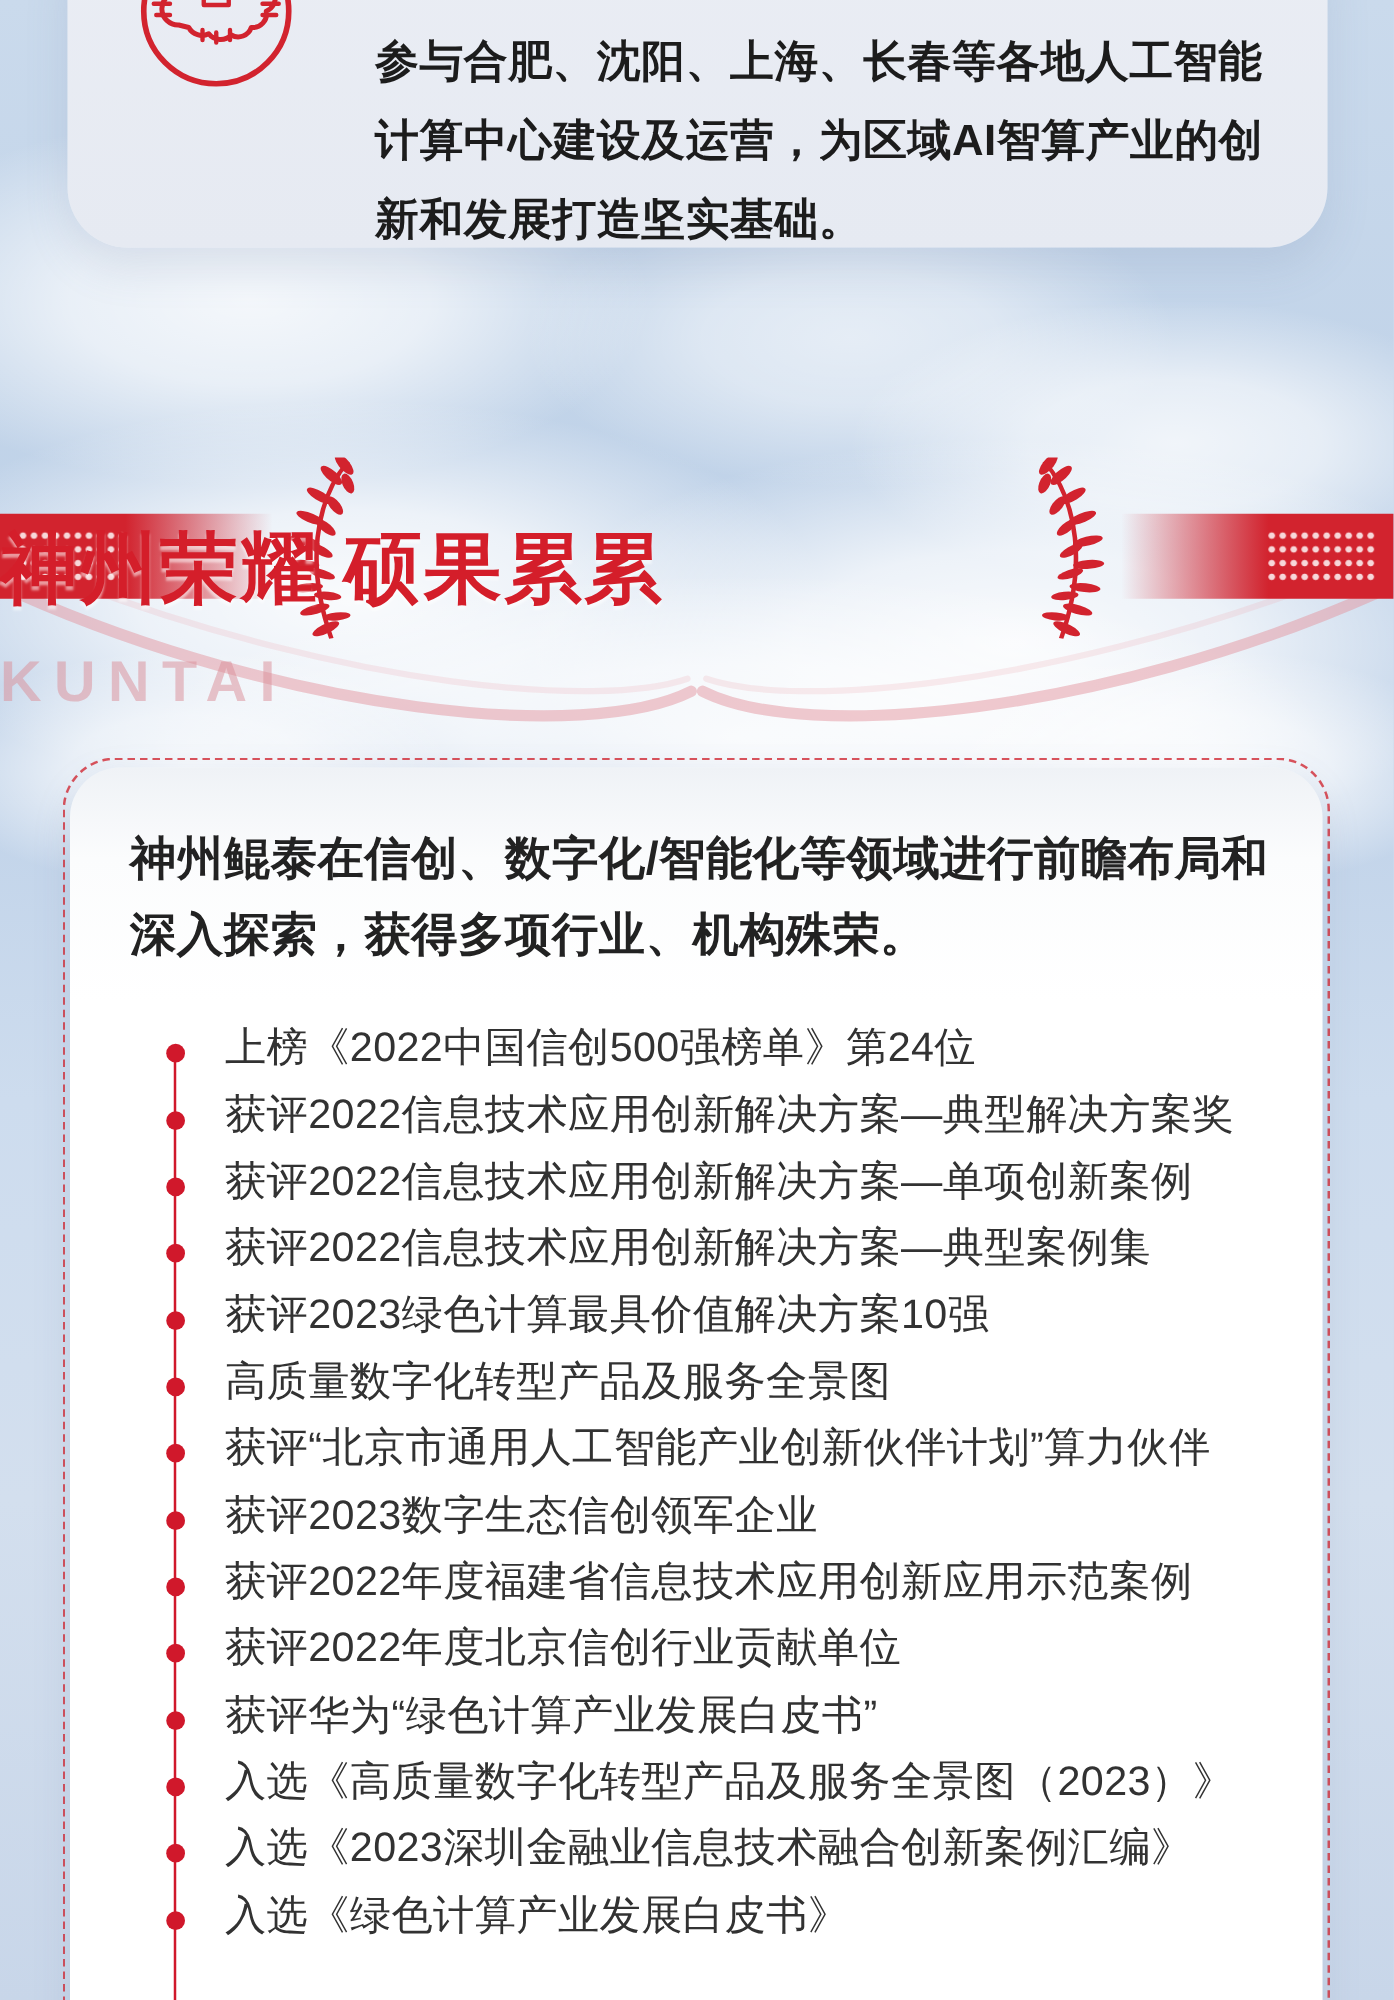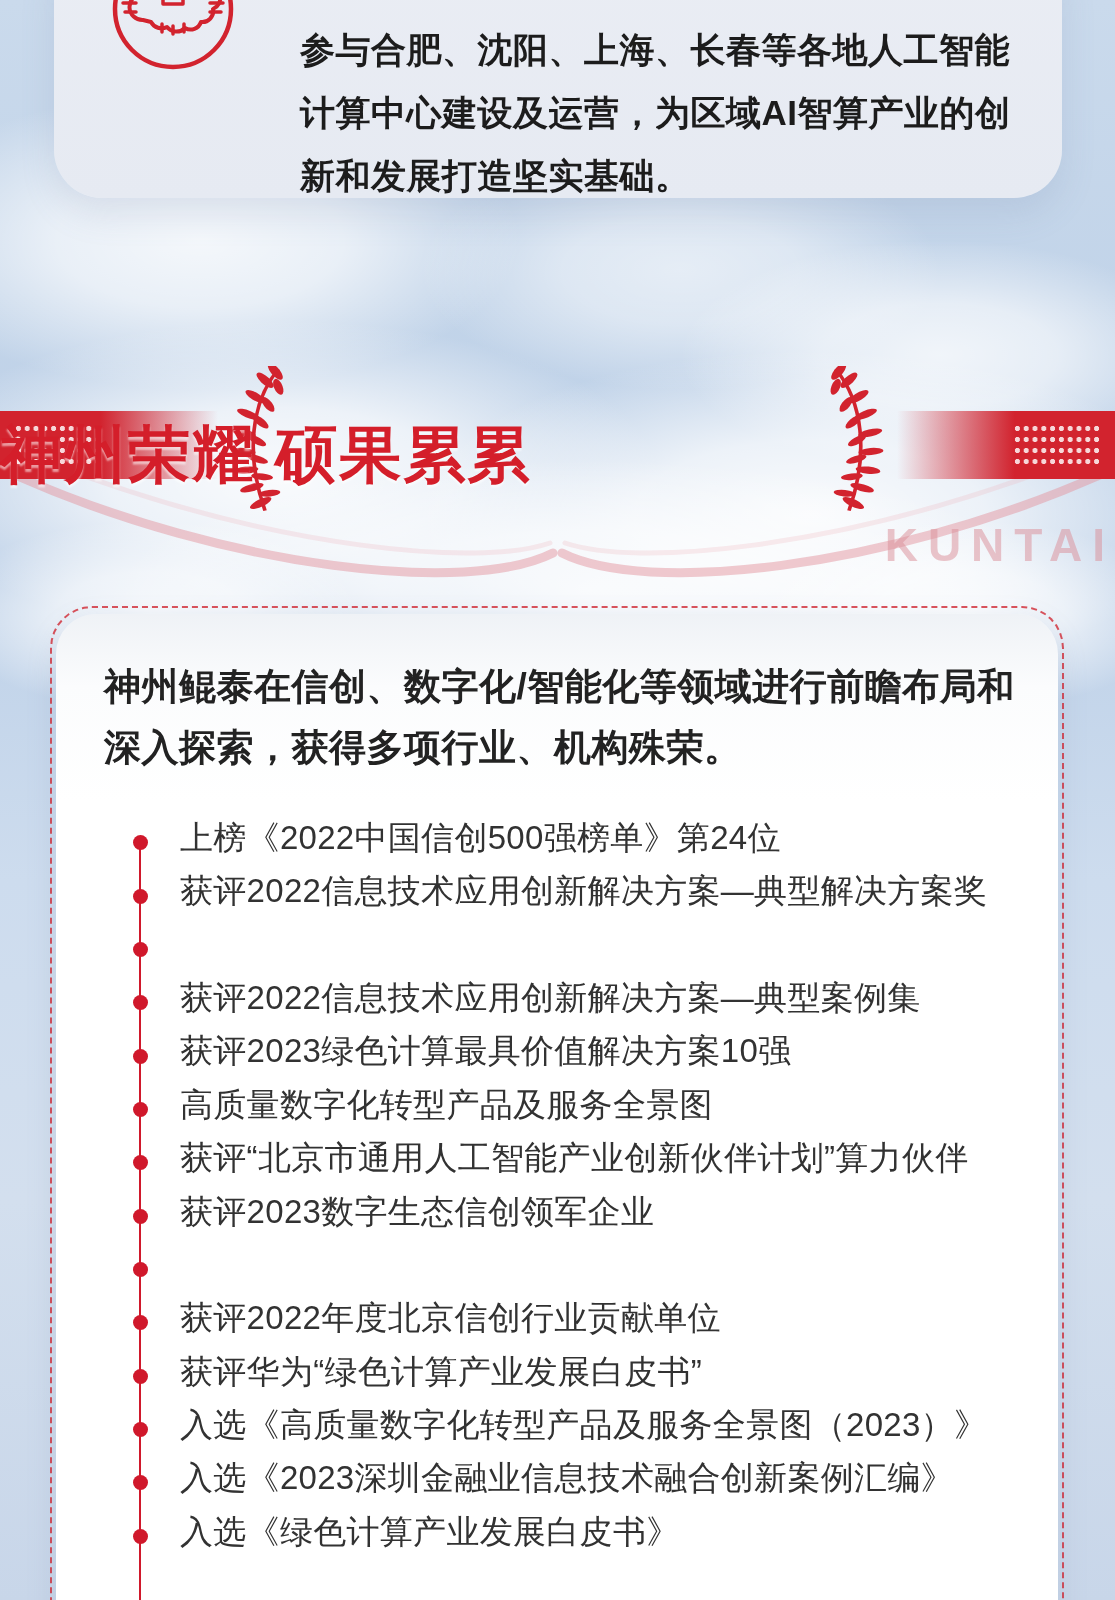--- a/index.html
+++ b/index.html
@@ -50,21 +50,21 @@
   .laurel-right{left:824px;transform:scaleX(-1);}
   .banner-title{
     position:absolute;z-index:3;left:0;top:413px;width:1115px;margin:0;
     font-size:62px;font-weight:900;color:#d41e2a;letter-spacing:2px;
     text-shadow:0 3px 2px rgba(255,255,255,.55);white-space:nowrap;
   }
 
   
   .ribbon{position:absolute;z-index:2;left:0;top:455px;width:1115px;height:170px;}
   .watermark{
-    position:absolute;z-index:2;left:0;top:518px;width:1115px;text-align:right;
+    position:absolute;z-index:2;left:0;top:518px;width:1115px;text-align:left;
     font-size:46px;font-weight:700;letter-spacing:10px;color:rgba(219,144,154,.52);
   }
 
   
   .dashed-frame{
     position:absolute;z-index:4;left:50px;top:606px;width:1010px;height:1040px;
     border:2px dashed rgba(210,35,46,.78);border-radius:42px;background:transparent;
   }
   .honors-card{
     position:absolute;z-index:4;left:56px;top:614px;width:1002px;height:1040px;
@@ -198,20 +198,21 @@
       <li>
       <span class="bullet-dot"></span>
       <span>上榜《2022中国信创500强榜单》第24位</span>
     </li>
       <li>
       <span class="bullet-dot"></span>
       <span>获评2022信息技术应用创新解决方案—典型解决方案奖</span>
     </li>
       <li>
       <span class="bullet-dot"></span>
+      <span>获评2022信息技术应用创新解决方案—单项创新案例</span>
     </li>
       <li>
       <span class="bullet-dot"></span>
       <span>获评2022信息技术应用创新解决方案—典型案例集</span>
     </li>
       <li>
       <span class="bullet-dot"></span>
       <span>获评2023绿色计算最具价值解决方案10强</span>
     </li>
       <li>
@@ -221,20 +222,21 @@
       <li>
       <span class="bullet-dot"></span>
       <span>获评“北京市通用人工智能产业创新伙伴计划”算力伙伴</span>
     </li>
       <li>
       <span class="bullet-dot"></span>
       <span>获评2023数字生态信创领军企业</span>
     </li>
       <li>
       <span class="bullet-dot"></span>
+      <span>获评2022年度福建省信息技术应用创新应用示范案例</span>
     </li>
       <li>
       <span class="bullet-dot"></span>
       <span>获评2022年度北京信创行业贡献单位</span>
     </li>
       <li>
       <span class="bullet-dot"></span>
       <span>获评华为“绿色计算产业发展白皮书”</span>
     </li>
       <li>

